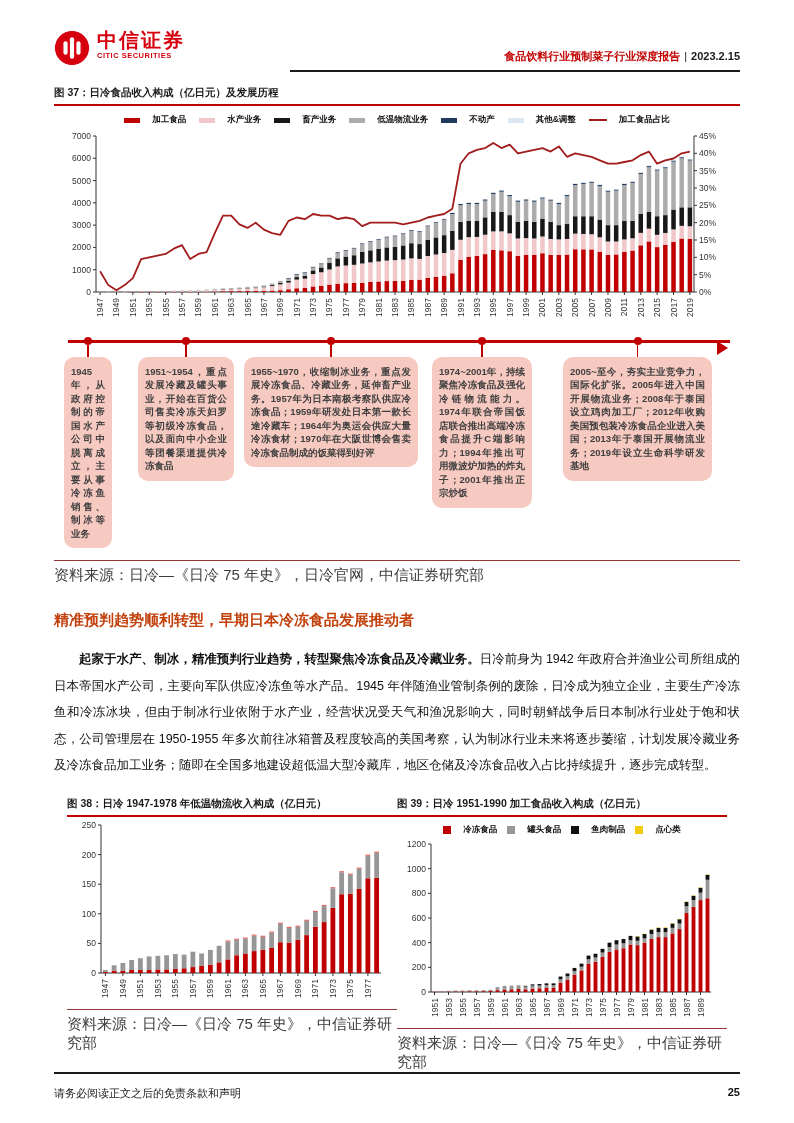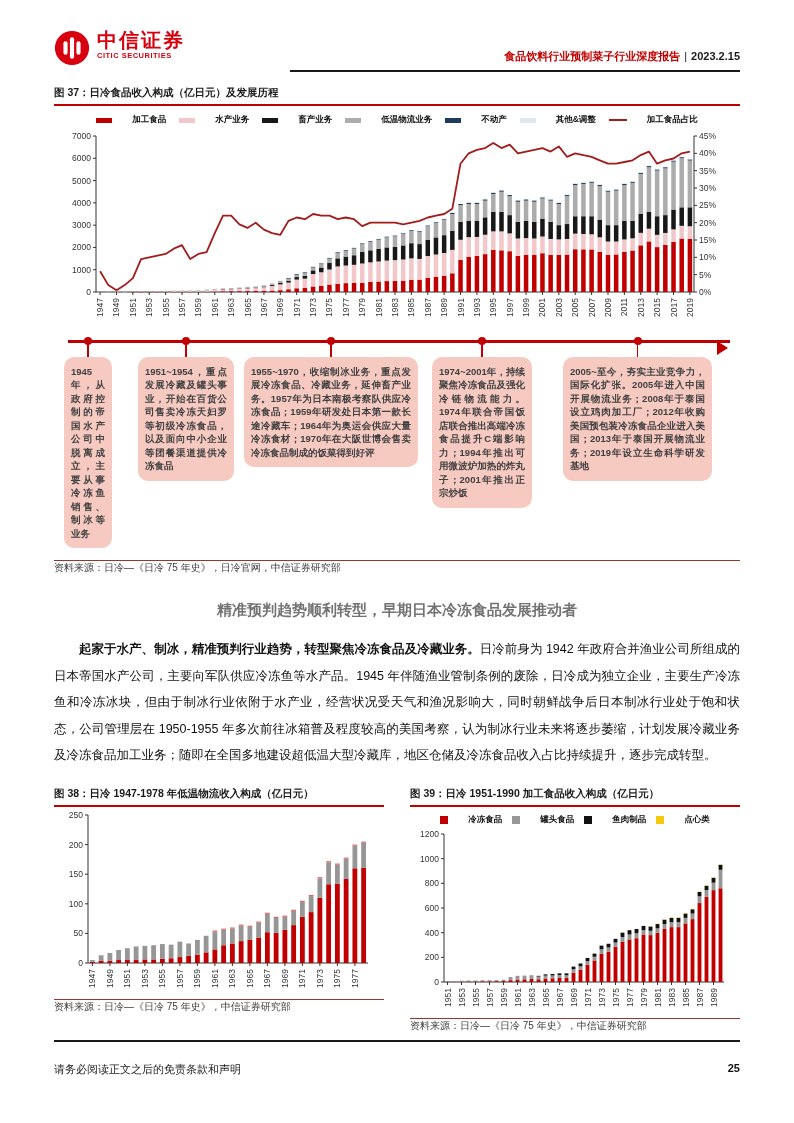--- a/index.html
+++ b/index.html
@@ -14,24 +14,24 @@
   .brand-txt .en { font-size: 7.5px; font-weight: bold; color: #D7000F; letter-spacing: .5px; }
   .hdr-right { font-size: 11px; font-weight: bold; padding-bottom: 2px; }
   .hdr-right .t { color: #C00000; }
   .hdr-right .d { color: #1a1a1a; }
   .hdr-right .sep { color: #1a1a1a; font-weight: normal; padding: 0 4px; }
   .hdr-rule { border-bottom: 2px solid #1a1a1a; margin-left: 236px; margin-top: 4px; }
 
   
   .fig-title { font-size: 10.5px; font-weight: bold; color: #1a1a1a; padding-bottom: 4px;
                border-bottom: 2px solid #C00000; }
-  .fig-source { border-top: 1.5px solid #963634; font-size: 10px; color: #3d3d3d; }
+  .fig-source { border-top: 1.5px solid #963634; padding-top: 5px; font-size: 15px; color: #3d3d3d; }
   .legend { display: flex; justify-content: center; align-items: center; gap: 13px;
             font-size: 8.5px; font-weight: bold; color: #111; margin: 8px 0 2px; }
-  .legend .li { display: flex; align-items: center; gap: 20px; }
+  .legend .li { display: flex; align-items: center; gap: 12px; }
   .sw { display: inline-block; }
   svg text { font-family: "Liberation Sans", "DejaVu Sans", sans-serif; fill: #333; }
 
   
   .timeline { position: relative; margin: 6px 0 12px; }
   .tl-arrow { position: absolute; top: 6px; left: 14px; right: 10px; height: 3px; background: #C00000; }
   .tl-arrow-head { position: absolute; top: 0; right: 2px; width: 0; height: 0;
                    border-left: 11px solid #C00000; border-top: 7px solid transparent; border-bottom: 7px solid transparent;
                    margin-top: 1px; }
   .tl-items { display: flex; align-items: flex-start; }
@@ -40,30 +40,30 @@
   .tl-item:nth-child(2){ width: 96px;  margin-left: 26px; }
   .tl-item:nth-child(3){ width: 174px; margin-left: 10px; }
   .tl-item:nth-child(4){ width: 100px; margin-left: 14px; }
   .tl-item:nth-child(5){ width: 156px; margin-left: 24px; padding-left: 7px; }
   .tl-dot { width: 8px; height: 8px; border-radius: 50%; background: #C00000; margin-top: 3px; position: relative; z-index: 1; }
   .tl-conn { width: 1.5px; height: 12px; background: #C00000; }
   .tl-box { background: #F6C9C1; border-radius: 10px; padding: 8px 7px; font-size: 9.5px; font-weight: bold;
             color: #404040; line-height: 1.42; text-align: justify; width: 100%; }
 
   
-  .section-heading { text-align: center; font-size: 15px; font-weight: bold; color: #737373; margin: 26px 0 16px; }
+  .section-heading { font-size: 15px; font-weight: bold; color: #c2410c; margin: 26px 0 16px; }
   .body-para { font-size: 12.5px; line-height: 2.12; text-align: justify; text-indent: 2em; color: #111; }
 
   
-  .two-figs { display: flex; justify-content: space-between; margin-top: 18px; }
+  .two-figs { display: flex; justify-content: center; margin-top: 18px; }
   .fig-col { width: 330px; }
   .fig-col .legend { gap: 10px; margin: 7px 0 0; }
 
   
-  .footer { margin-top: auto; border-top: 2px solid #1a1a1a; padding: 20px 0 0;
+  .footer { margin-top: auto; border-top: 2px solid #1a1a1a; padding: 12px 0 0;
             display: flex; justify-content: space-between; margin-bottom: 46px; }
   .footer .disc { font-size: 11px; color: #222; }
   .footer .pg { font-size: 11px; font-weight: bold; color: #111; }
 </style>
 </head>
 <body>
 
 <div class="page">
 
   <div class="hdr">

